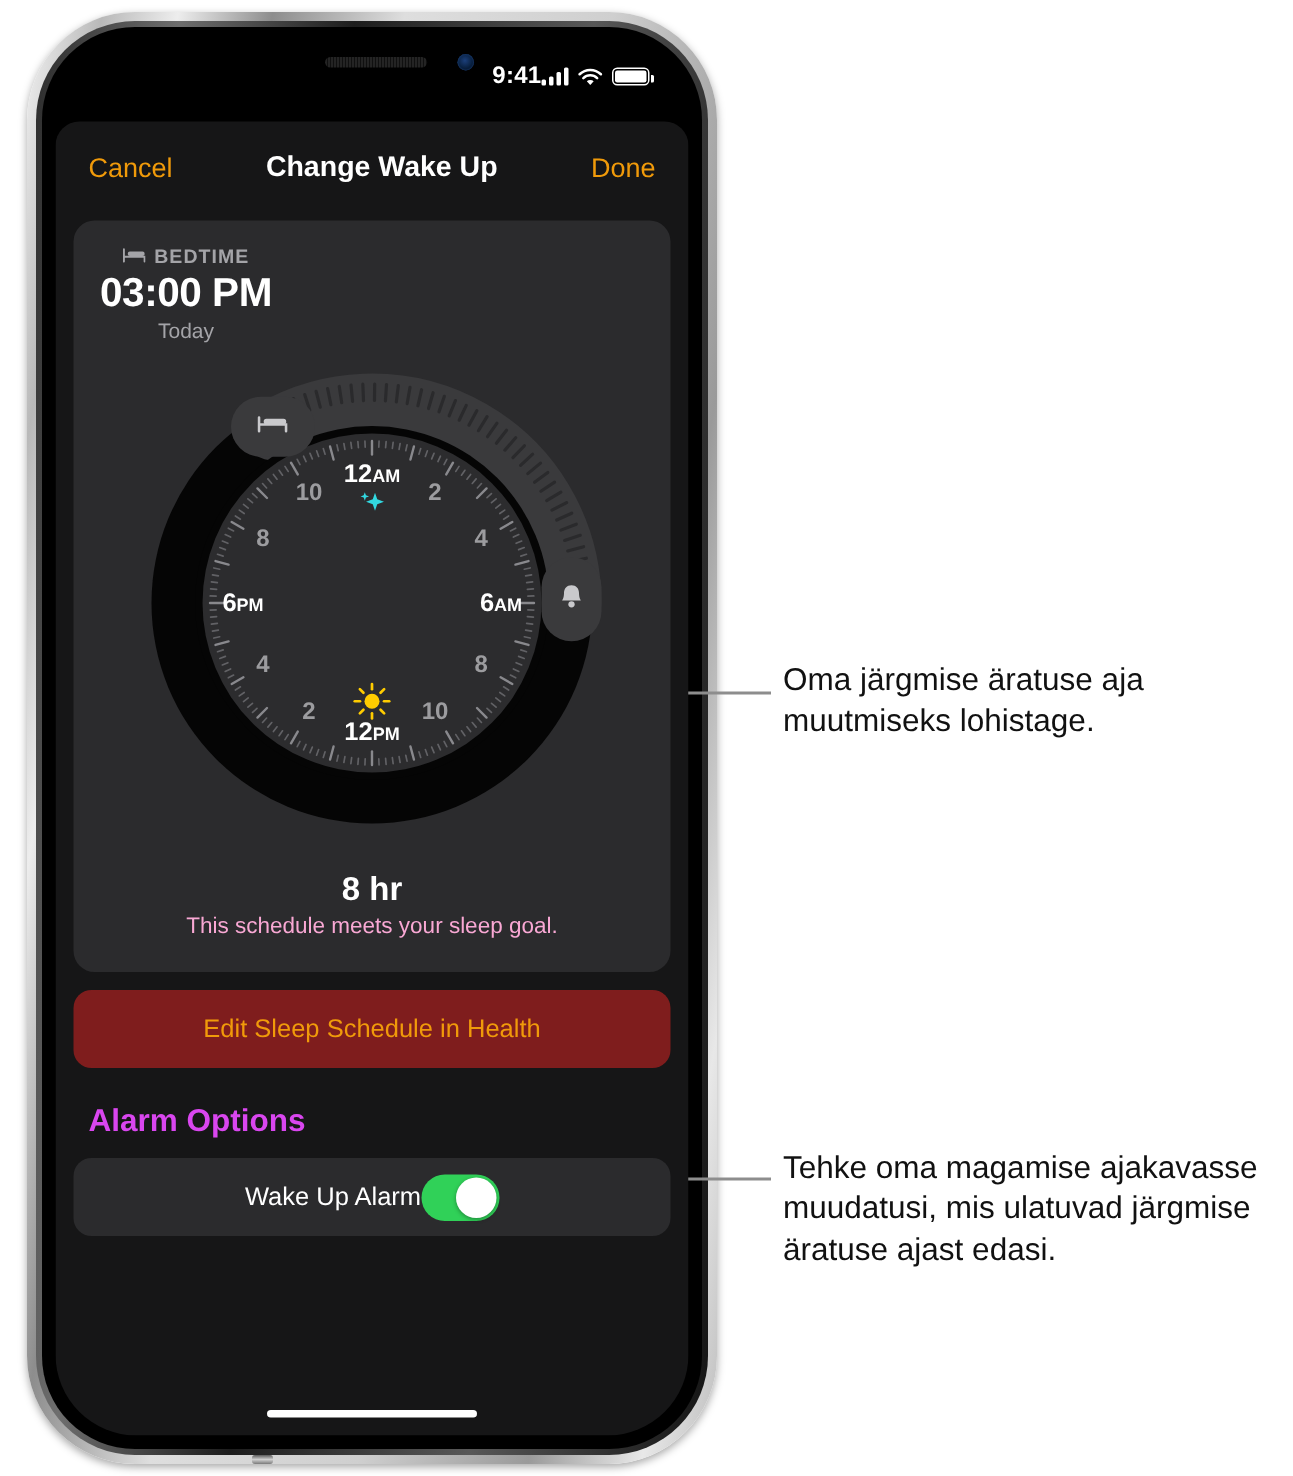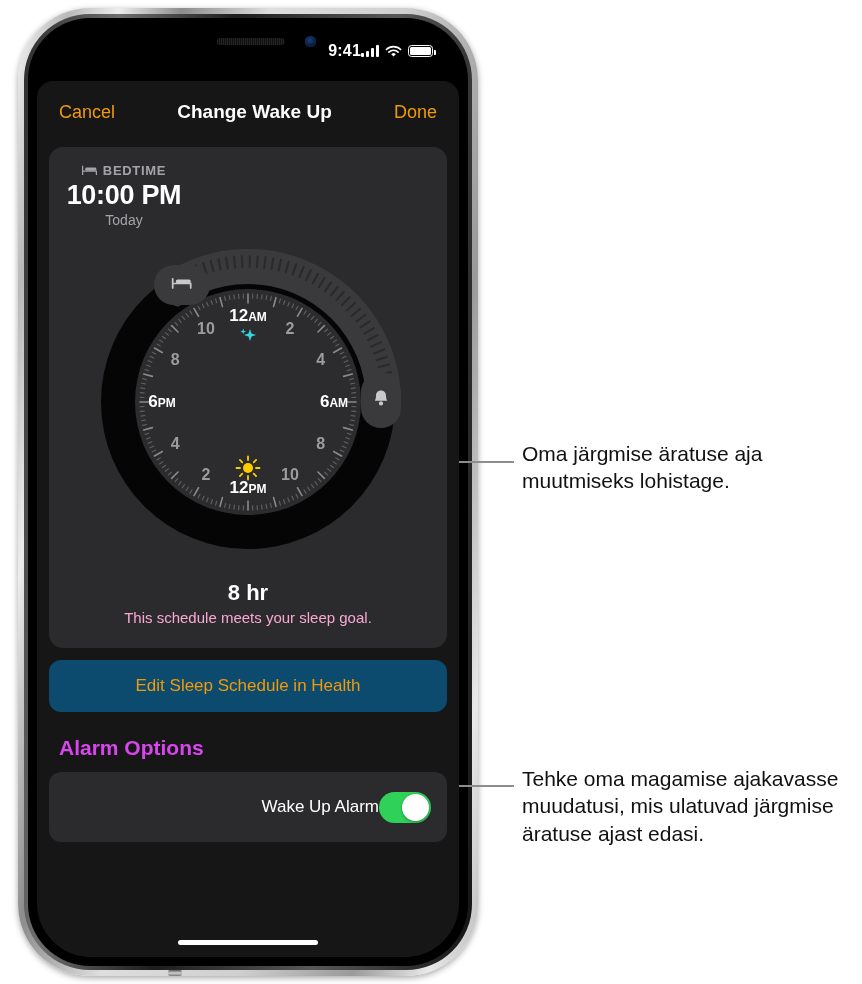--- a/index.html
+++ b/index.html
@@ -131,31 +131,31 @@
   .hr-label .ampm { font-size: 12px; font-weight: 700; }
   .glyph { position: absolute; transform: translate(-50%,-50%); }
 
   
   .dur { text-align: center; margin-top: 18px; }
   .dur-big { color: #fff; font-size: 22px; font-weight: 700; }
   .dur-sub { color: #f9a8d4; font-size: 15px; margin-top: 3px; }
 
   
   .health-btn {
-    margin: 12px 12px 0 12px; height: 52px; background: #0c4a6e;
+    margin: 12px 12px 0 12px; height: 52px; background: #7f1d1d;
     border-radius: 12px; display: flex; align-items: center; justify-content: center;
     color: #f09a0a; font-size: 17px; border: none; font-family: inherit; cursor: pointer;
     width: calc(100% - 24px);
   }
 
   
   .section-title { color: #d946ef; font-size: 21px; font-weight: 700; margin: 24px 0 10px 22px; }
   .opt-row {
-    margin: 12px 12px; height: 70px; background: #2b2b2d; border-radius: 12px;
-    display: flex; align-items: center; justify-content: flex-end; padding: 0 16px;
+    margin: 12px 12px; height: 52px; background: #2b2b2d; border-radius: 12px;
+    display: flex; align-items: center; justify-content: center; padding: 0 16px;
   }
   .opt-label { color: #fff; font-size: 17px; }
   .switch {
     width: 52px; height: 31px; border-radius: 16px; background: #30d158;
     position: relative; cursor: pointer; flex: none;
   }
   .switch .knob {
     position: absolute; top: 2px; left: 23px; width: 27px; height: 27px;
     border-radius: 50%; background: #fff; box-shadow: 0 1px 3px rgba(0,0,0,.35);
   }
@@ -222,21 +222,21 @@
 
               <div class="times">
                 <div class="time-col">
                   <div class="time-lbl">
                     <svg width="15" height="11" viewBox="0 0 15 11">
                       <path d="M0.6 1.2v8.2M0.6 6.1h13.8v3.3" stroke="#a4a4a8" stroke-width="1.3" fill="none" stroke-linecap="round"></path>
                       <rect x="3.2" y="2.6" width="11.2" height="3.1" rx="1.4" fill="#a4a4a8"></rect>
                     </svg>
                     <span>BEDTIME</span>
                   </div>
-                  <div class="time-big">10:00 PM</div>
+                  <div class="time-big">03:00 PM</div>
                   <div class="time-day">Today</div>
                 </div>
 
               </div>
 
               <div class="dial-wrap">
                 <svg class="dial-svg" viewBox="0 0 320 320">
 
                   <circle cx="160" cy="160" r="147" fill="#050505"></circle>
 

